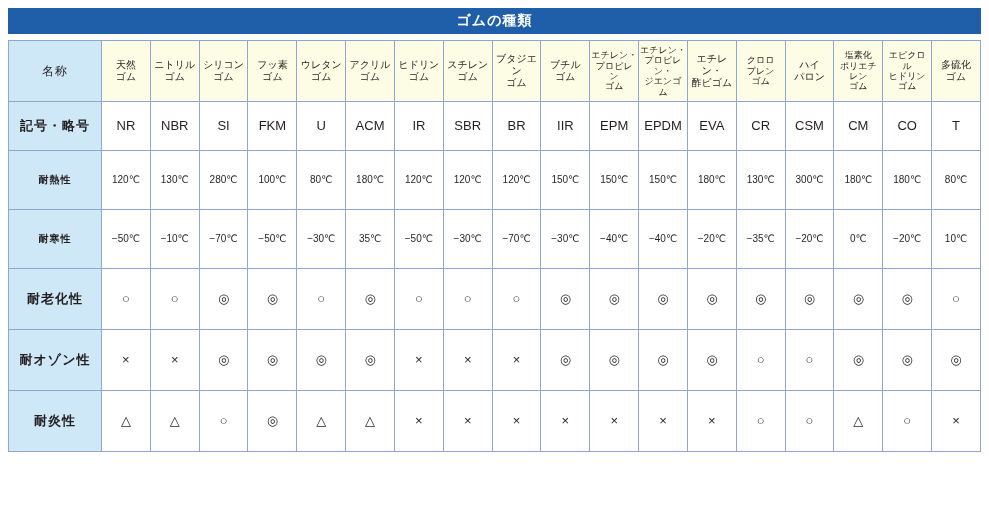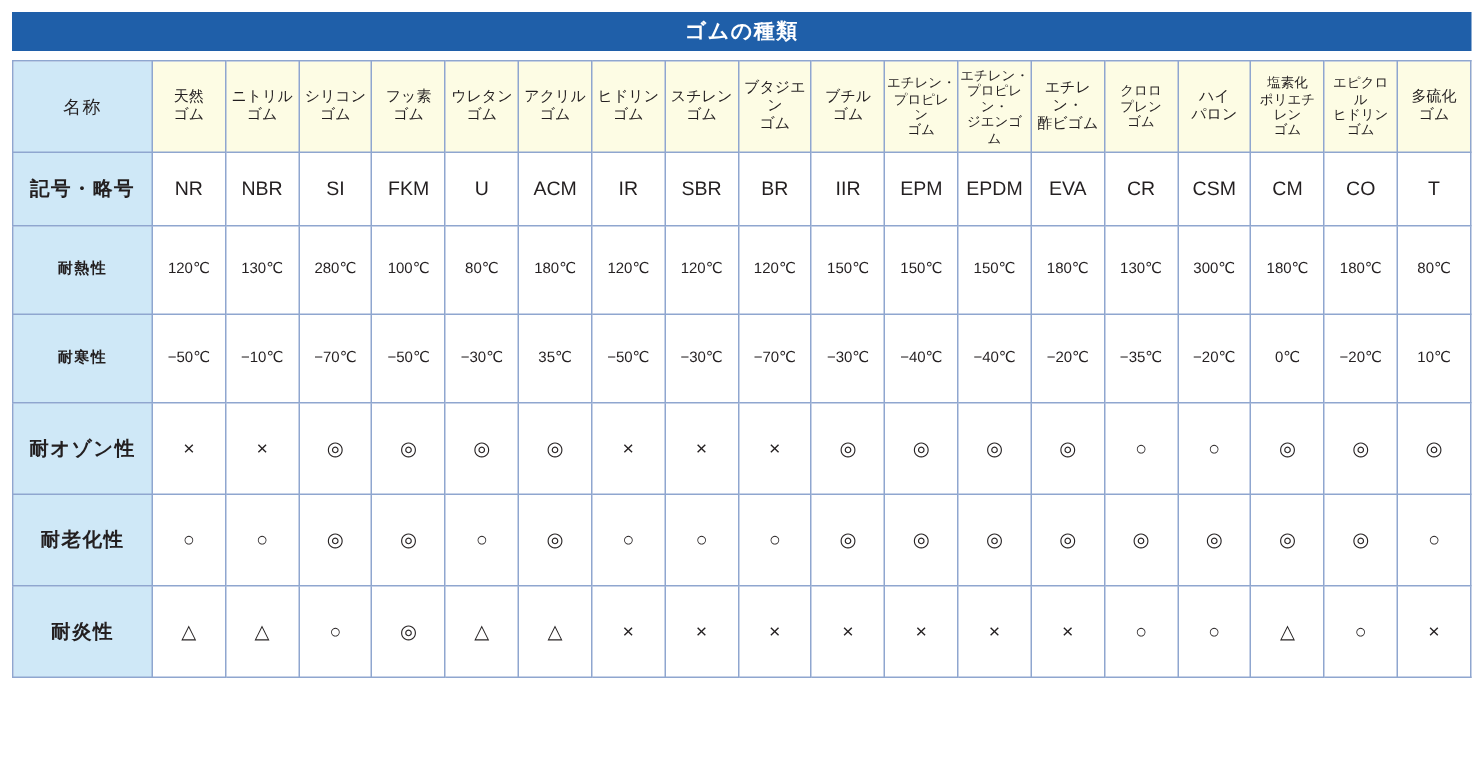--- a/index.html
+++ b/index.html
@@ -233,60 +233,60 @@
           <td>−40℃</td>
           <td>−40℃</td>
           <td>−20℃</td>
           <td>−35℃</td>
           <td>−20℃</td>
           <td>0℃</td>
           <td>−20℃</td>
           <td>10℃</td>
         </tr>
         <tr class="symbol-row">
+          <td class="rowlabel">耐老化性</td>
+          <td>○</td>
+          <td>○</td>
+          <td>◎</td>
+          <td>◎</td>
+          <td>○</td>
+          <td>◎</td>
+          <td>○</td>
+          <td>○</td>
+          <td>○</td>
+          <td>◎</td>
+          <td>◎</td>
+          <td>◎</td>
+          <td>◎</td>
+          <td>◎</td>
+          <td>◎</td>
+          <td>◎</td>
+          <td>◎</td>
+          <td>○</td>
+        </tr>
+        <tr class="symbol-row">
           <td class="rowlabel">耐オゾン性</td>
           <td>×</td>
           <td>×</td>
           <td>◎</td>
           <td>◎</td>
           <td>◎</td>
           <td>◎</td>
           <td>×</td>
           <td>×</td>
           <td>×</td>
           <td>◎</td>
           <td>◎</td>
           <td>◎</td>
           <td>◎</td>
           <td>○</td>
           <td>○</td>
           <td>◎</td>
           <td>◎</td>
           <td>◎</td>
-        </tr>
-        <tr class="symbol-row">
-          <td class="rowlabel">耐老化性</td>
-          <td>○</td>
-          <td>○</td>
-          <td>◎</td>
-          <td>◎</td>
-          <td>○</td>
-          <td>◎</td>
-          <td>○</td>
-          <td>○</td>
-          <td>○</td>
-          <td>◎</td>
-          <td>◎</td>
-          <td>◎</td>
-          <td>◎</td>
-          <td>◎</td>
-          <td>◎</td>
-          <td>◎</td>
-          <td>◎</td>
-          <td>○</td>
         </tr>
         <tr class="symbol-row">
           <td class="rowlabel">耐炎性</td>
           <td>△</td>
           <td>△</td>
           <td>○</td>
           <td>◎</td>
           <td>△</td>
           <td>△</td>
           <td>×</td>

